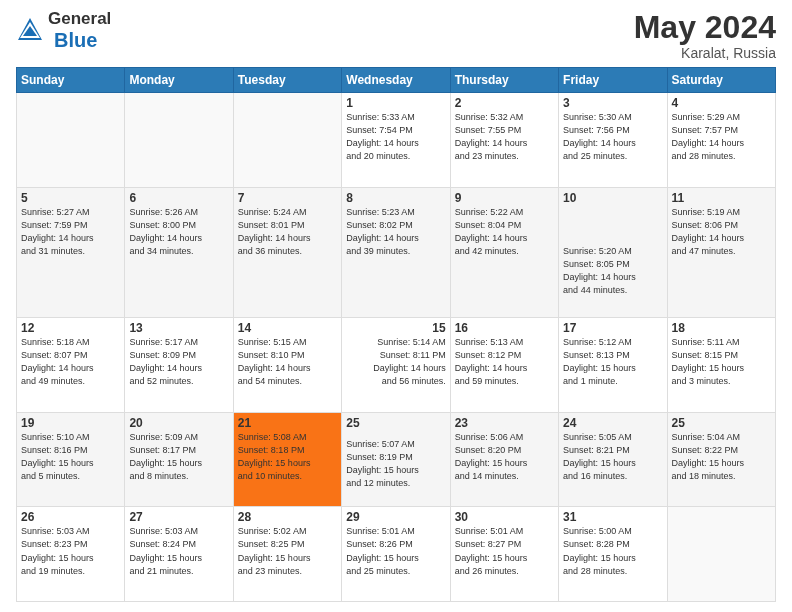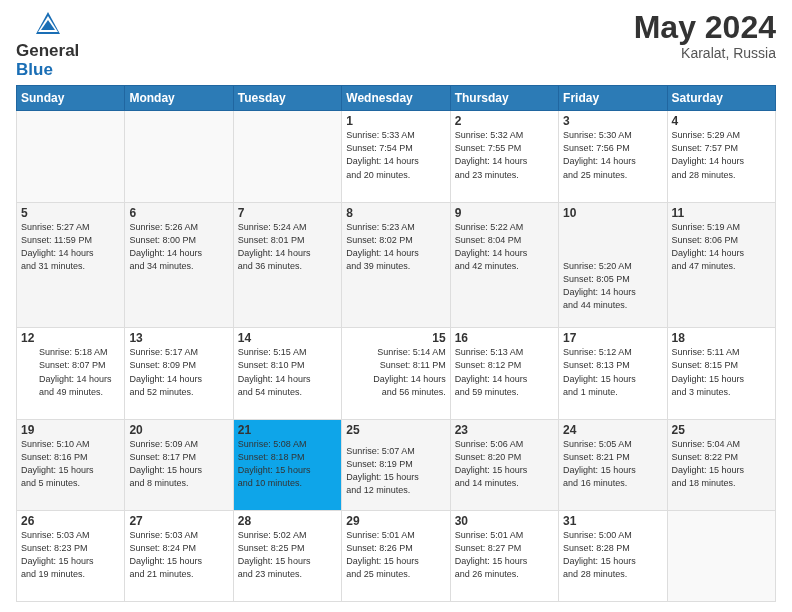--- a/index.html
+++ b/index.html
@@ -20,36 +20,36 @@
     .header {
       display: flex;
       justify-content: space-between;
       align-items: flex-start;
       margin-bottom: 6px;
     }
     .logo {
       display: flex;
       align-items: center;
       gap: 4px;
-      flex-direction: column;
     }
     .logo-text {
       display: flex;
       flex-direction: column;
       line-height: 1.1;
     }
     .logo-general {
       font-size: 17px;
       font-weight: bold;
       color: #333;
     }
     .logo-blue {
-      font-size: 17px;
+      font-size: 20px;
       font-weight: bold;
       color: #1a6eb5;
+      margin-left: 6px;
     }
     .logo-icon {
       width: 28px;
       height: 28px;
     }
     .title-block {
       text-align: right;
     }
     .month-year {
       font-size: 32px;
@@ -175,21 +175,21 @@
             <div class="day-info" style="white-space: pre-line;">Sunrise: 5:29 AM
 Sunset: 7:57 PM
 Daylight: 14 hours
 and 28 minutes.</div>
           </td>
         </tr>
         <tr>
           <td style="background: rgb(245, 245, 245);">
             <span class="day-num">5</span>
             <div class="day-info" style="white-space: pre-line;">Sunrise: 5:27 AM
-Sunset: 11:59 PM
+Sunset: 7:59 PM
 Daylight: 14 hours
 and 31 minutes.</div>
           </td>
           <td style="background: rgb(245, 245, 245);">
             <span class="day-num">6</span>
             <div class="day-info" style="white-space: pre-line;">Sunrise: 5:26 AM
 Sunset: 8:00 PM
 Daylight: 14 hours
 and 34 minutes.</div>
           </td>
@@ -225,21 +225,21 @@
             <span class="day-num">11</span>
             <div class="day-info" style="white-space: pre-line;">Sunrise: 5:19 AM
 Sunset: 8:06 PM
 Daylight: 14 hours
 and 47 minutes.</div>
           </td>
         </tr>
         <tr>
           <td style="background: rgb(255, 255, 255); border-radius: 15px;">
             <span class="day-num">12</span>
-            <div class="day-info" style="white-space: pre-line; margin-left: 18px;">Sunrise: 5:18 AM
+            <div class="day-info" style="white-space: pre-line;">Sunrise: 5:18 AM
 Sunset: 8:07 PM
 Daylight: 14 hours
 and 49 minutes.</div>
           </td>
           <td style="background: rgb(255, 255, 255);">
             <span class="day-num">13</span>
             <div class="day-info" style="white-space: pre-line;">Sunrise: 5:17 AM
 Sunset: 8:09 PM
 Daylight: 14 hours
 and 52 minutes.</div>
@@ -288,21 +288,21 @@
 Daylight: 15 hours
 and 5 minutes.</div>
           </td>
           <td style="background: rgb(245, 245, 245);">
             <span class="day-num">20</span>
             <div class="day-info" style="white-space: pre-line;">Sunrise: 5:09 AM
 Sunset: 8:17 PM
 Daylight: 15 hours
 and 8 minutes.</div>
           </td>
-          <td style="background: #0ea5e9;">
+          <td style="background: #f97316;">
             <span class="day-num">21</span>
             <div class="day-info" style="white-space: pre-line;">Sunrise: 5:08 AM
 Sunset: 8:18 PM
 Daylight: 15 hours
 and 10 minutes.</div>
           </td>
           <td style="background: rgb(245, 245, 245);">
             <span class="day-num">25</span>
             <div class="day-info" style="white-space: pre-line; margin-top: 8px;">Sunrise: 5:07 AM
 Sunset: 8:19 PM

